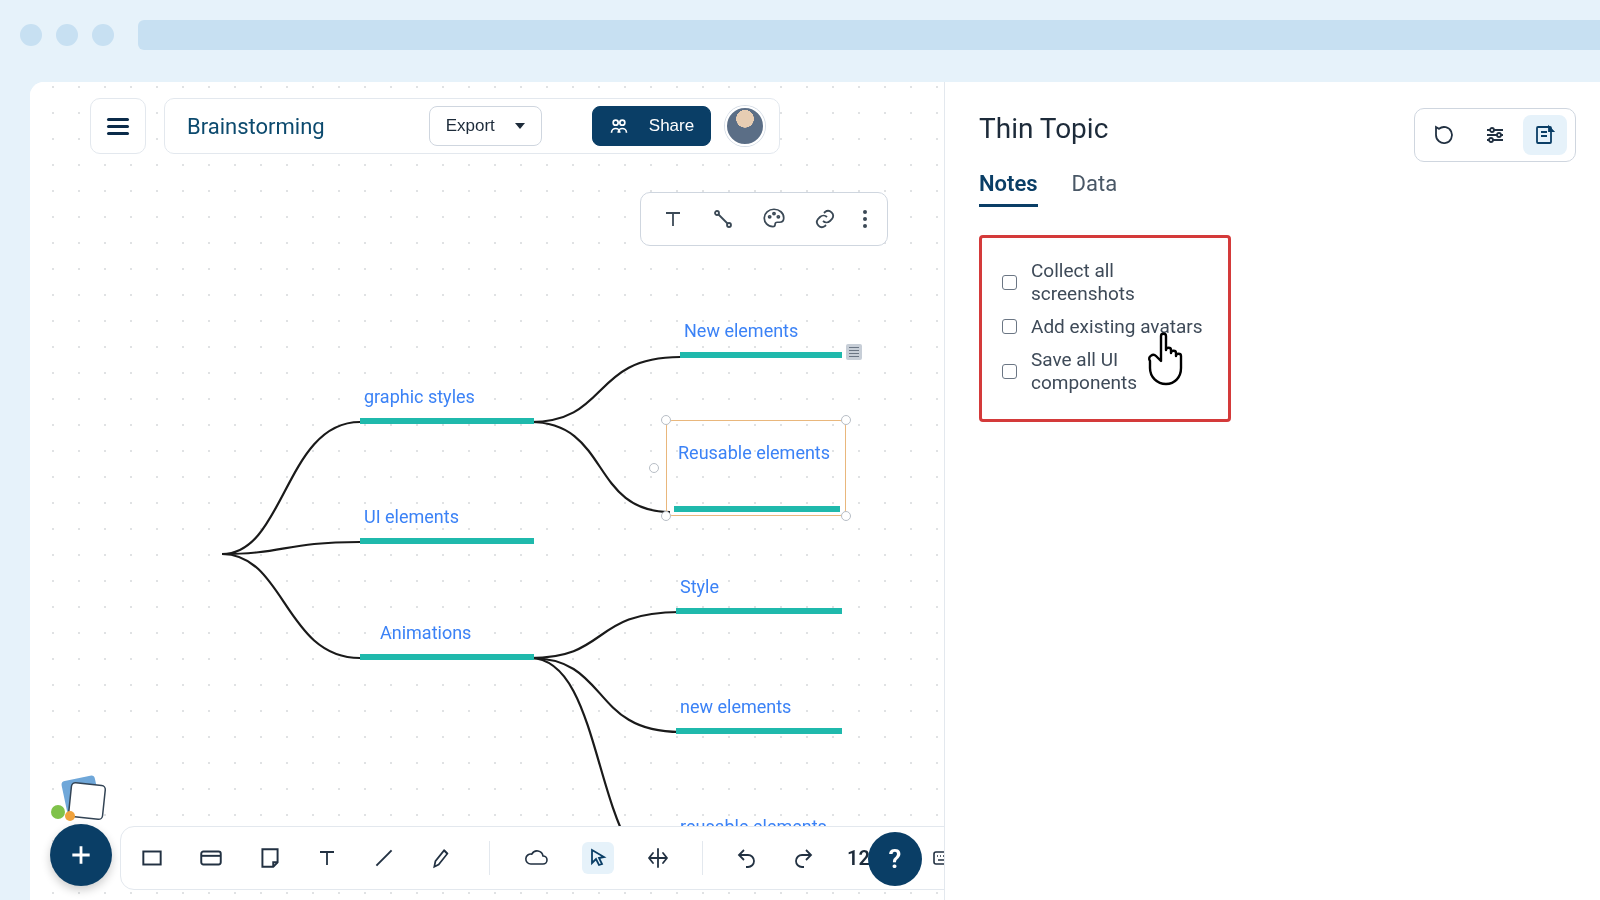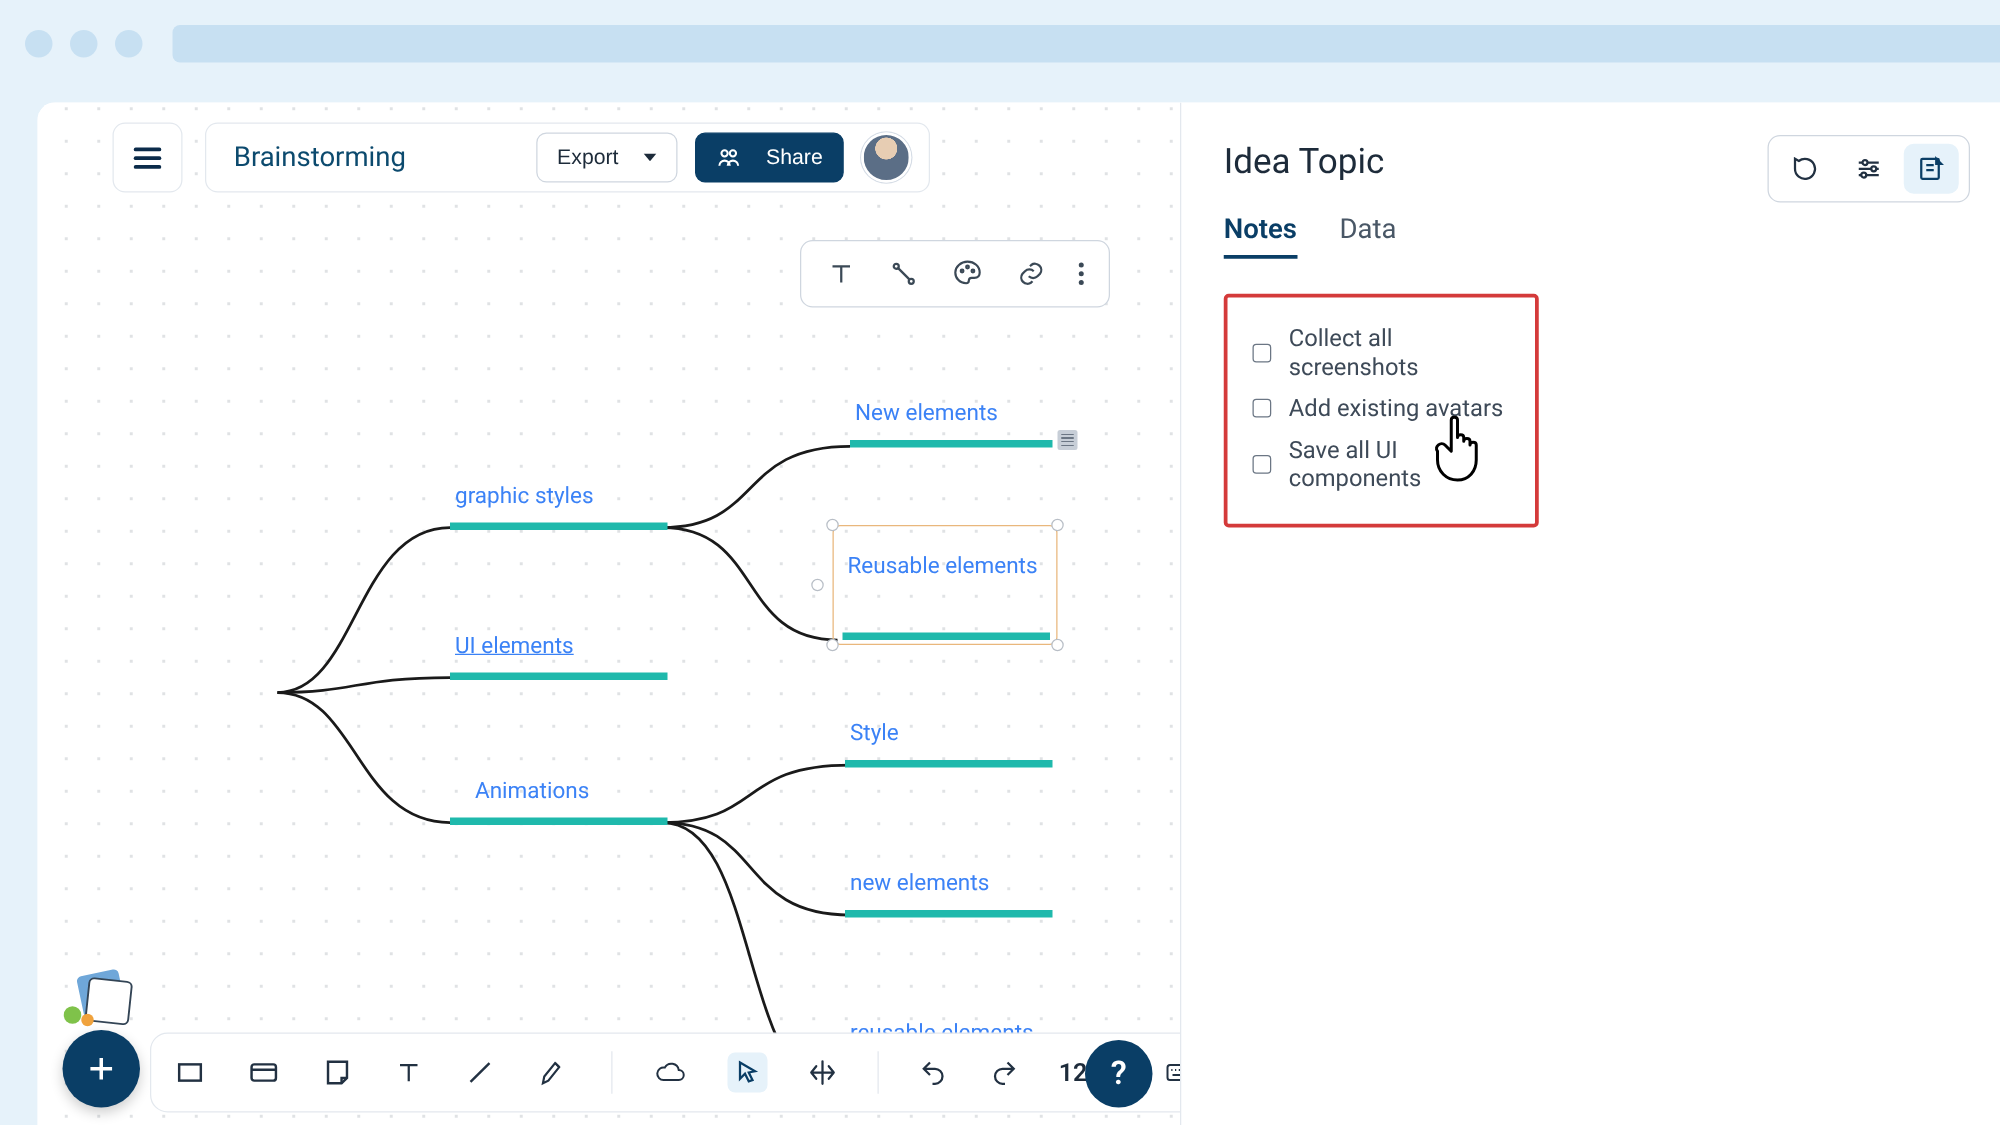--- a/index.html
+++ b/index.html
@@ -45,21 +45,21 @@
     position:absolute; left:134px; top:16px; height:56px; padding:0 14px 0 22px;
     background:#fff; border:1px solid #e3e8ee; border-radius:10px;
     display:flex; align-items:center; gap:14px;
   }
   .title-text{ font-size:22px; color:#0c4a6e; padding-right:90px;}
   .btn{
     height:40px; padding:0 16px; border-radius:8px; display:inline-flex;
     align-items:center; gap:20px; font-size:17px; cursor:pointer; border:1px solid #cfd6df;
     background:#fff; color:#1d2b3a;
   }
-  .btn.primary{ background:#0a3e66; color:#fff; border-color:#0a3e66;}
+  .btn.primary{ background:#0a3e66; color:#fff; border-color:#0a3e66;margin-left:36px;}
   .caret{ width:0;height:0;border-left:5px solid transparent;border-right:5px solid transparent;border-top:6px solid currentColor;}
   .avatar{
     width:40px;height:40px;border-radius:50%;
     background: radial-gradient(circle at 50% 30%, #e7cdb3 0 28%, transparent 29%),
                 linear-gradient(#5b6e86,#5b6e86);
     border:2px solid #fff; box-shadow:0 0 0 1px #d6dde6;
   }
 
   
   .fmtbar{
@@ -222,21 +222,21 @@
 
       <path d="M500 576 C 580 576 560 530 650 530"></path>
       <path d="M500 576 C 580 576 560 650 650 650"></path>
       <path d="M500 576 C 580 576 560 800 650 800"></path>
     </svg>
 
 
     <div class="node-label" style="left:334px; top:304px;"><span>graphic styles</span></div>
     <div class="underline" style="left:330px; top:336px; width:174px;"></div>
 
-    <div class="node-label" style="left:334px; top:424px;text-decoration:underline;"><span>UI elements</span></div>
+    <div class="node-label" style="left:334px; top:424px;"><span>UI elements</span></div>
     <div class="underline" style="left:330px; top:456px; width:174px;"></div>
 
     <div class="node-label" style="left:350px; top:540px;"><span>Animations</span></div>
     <div class="underline" style="left:330px; top:572px; width:174px;"></div>
 
     <div class="node-label" style="left:654px; top:238px;"><span>New elements</span></div>
     <div class="underline" style="left:650px; top:270px; width:162px;"></div>
     <div class="notes-chip" style="left:816px; top:262px;"></div>
 
     <div class="sel-box" style="left:636px; top:338px; width:180px; height:96px;">
@@ -346,21 +346,21 @@
           </svg>
         </span>
     </div>
 
     <div class="fab-help">
         <span>?</span>
       </div>
   </div>
 
   <div class="side-pane">
-    <div class="side-title">Idea Topic</div>
+    <div class="side-title">Thin Topic</div>
 
     <div class="tabs">
       <div class="tab active"><span>Notes</span></div>
       <div class="tab"><span>Data</span></div>
     </div>
 
     <div class="notes-box">
       <div class="chk-row">
         <span class="chk"></span>
         <span>Collect all screenshots</span>

